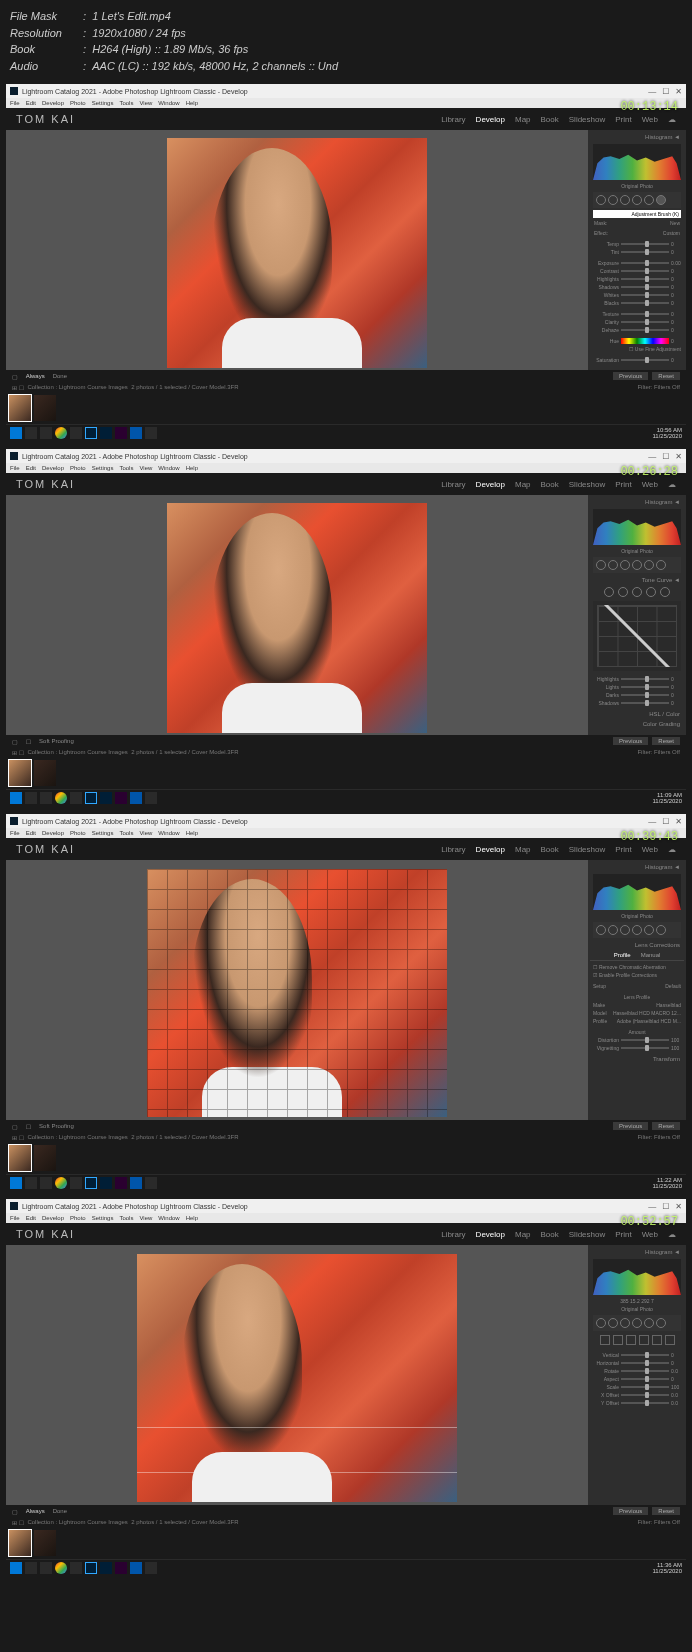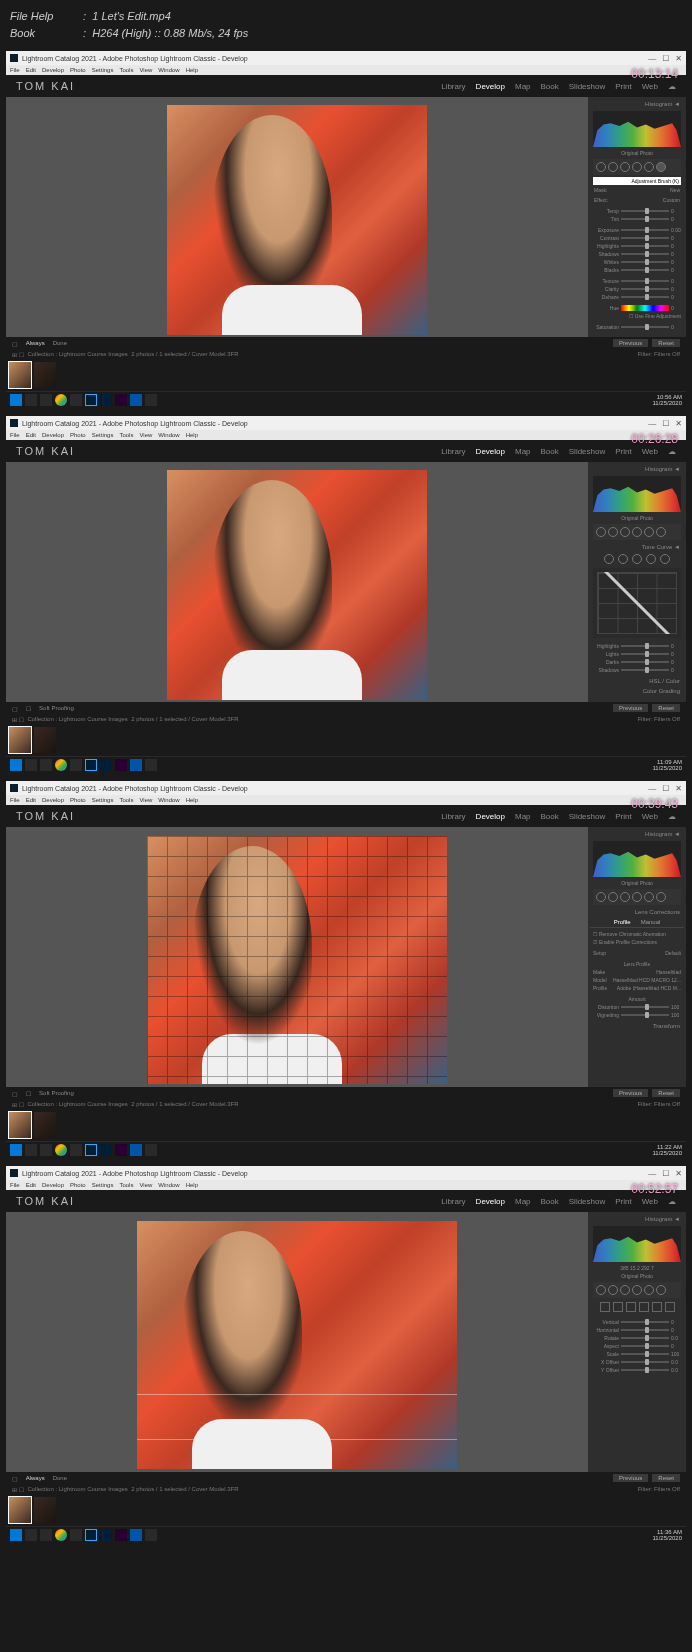--- a/index.html
+++ b/index.html
@@ -3,21 +3,21 @@
 <meta charset="utf-8">
 <style>
 * { margin: 0; padding: 0; box-sizing: border-box; }
 body { background: #1a1a1a; font-family: Arial, sans-serif; width: 692px; color: #ccc; }
 .fileinfo { padding: 8px 10px; font-style: italic; font-size: 11px; line-height: 1.5; }
 .fileinfo .label { display: inline-block; width: 70px; }
 .screenshot { background: #2a2a2a; margin: 2px 6px 8px 6px; position: relative; }
 .titlebar { background: #f0f0f0; height: 14px; display: flex; align-items: center; padding: 0 4px; font-size: 7px; color: #333; }
 .titlebar .wc { margin-left: auto; display: flex; gap: 6px; font-size: 8px; color: #555; }
 .menubar { background: #e8e8e8; height: 10px; font-size: 6px; color: #333; padding: 0 4px; display: flex; gap: 6px; align-items: center; }
-.timestamp { position: absolute; right: 8px; top: 16px; color: #f9a8d4; font-size: 12px; font-family: Liberation Sans, sans-serif; opacity: 0.9; text-shadow: 0 0 3px #000; }
+.timestamp { position: absolute; right: 8px; top: 16px; color: #bef264; font-size: 12px; font-family: Liberation Mono, monospace; opacity: 0.9; text-shadow: 0 0 3px #000; }
 .header-row { background: #1a1a1a; height: 22px; display: flex; align-items: center; padding: 0 10px; }
 .brand { color: #bbb; font-size: 11px; letter-spacing: 2px; font-weight: 300; }
 .modules { margin-left: auto; display: flex; gap: 10px; font-size: 8px; color: #888; }
 .modules span { cursor: pointer; }
 .modules .active { color: #fff; }
 .workspace { display: flex; height: 240px; background: #555; }
 .canvas { flex: 1; position: relative; background: #555; display: flex; align-items: center; justify-content: center; }
 .photo { width: 260px; height: 230px; background: linear-gradient(135deg, #d89060 0%, #b06040 20%, #e85030 35%, #c04028 50%, #e06040 65%, #b03828 80%, #3a6080 100%); position: relative; margin-top: 5px; }
 .photo::before { content: ''; position: absolute; left: 45px; top: 10px; width: 120px; height: 200px; background: radial-gradient(ellipse at 55% 28%, #d8a880 0%, #c89870 35%, #3a2820 55%, transparent 70%); border-radius: 50% 50% 40% 40%; }
 .photo::after { content: ''; position: absolute; left: 55px; bottom: 0; width: 140px; height: 50px; background: #f0f0f0; border-radius: 30px 30px 0 0; }
@@ -57,22 +57,24 @@
 .tbicon.pr { background: #2a0030; }
 .tbicon.lr { background: #001e36; border: 1px solid #31a8ff; }
 .clock-area { margin-left: auto; font-size: 6px; color: #ccc; text-align: right; line-height: 1; }
 .section { margin: 2px 3px; }
 .text-line { font-size: 5px; color: #888; padding: 1px 0; }
 </style>
 </head>
 <body>
 
 <div class="fileinfo">
-  <div><span class="label">File Help</span> : &nbsp;<span>1 Let's Edit.mp4</span></div>
-  <div><span class="label">Book</span> : &nbsp;<span>H264 (High) :: 0.88 Mb/s, 24 fps</span></div>
+  <div><span class="label">File Mask</span> : &nbsp;<span>1 Let's Edit.mp4</span></div>
+  <div><span class="label">Resolution</span> : &nbsp;<span>1920x1080 / 24 fps</span></div>
+  <div><span class="label">Book</span> : &nbsp;<span>H264 (High) :: 1.89 Mb/s, 36 fps</span></div>
+  <div><span class="label">Audio</span> : &nbsp;<span>AAC (LC) :: 192 kb/s, 48000 Hz, 2 channels :: Und</span></div>
 </div>
 
 <div class="screenshot">
   <div class="titlebar">
     <span style="width:8px;height:8px;background:#0a1e2e;margin-right:4px;"></span>
     <span>Lightroom Catalog 2021 - Adobe Photoshop Lightroom Classic - Develop</span>
     <div class="wc">
         <span>—</span>
         <span>☐</span>
         <span>✕</span>

